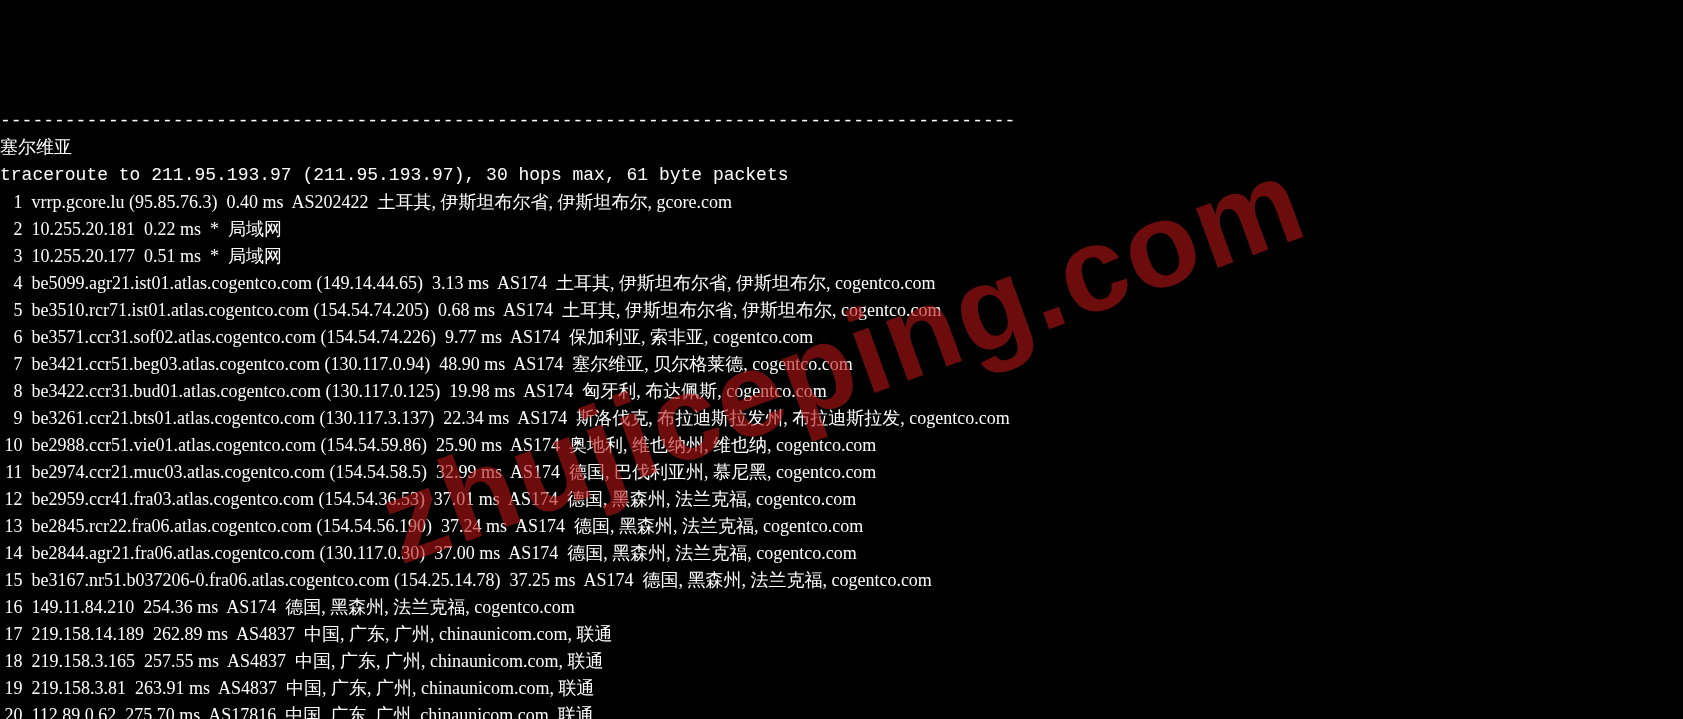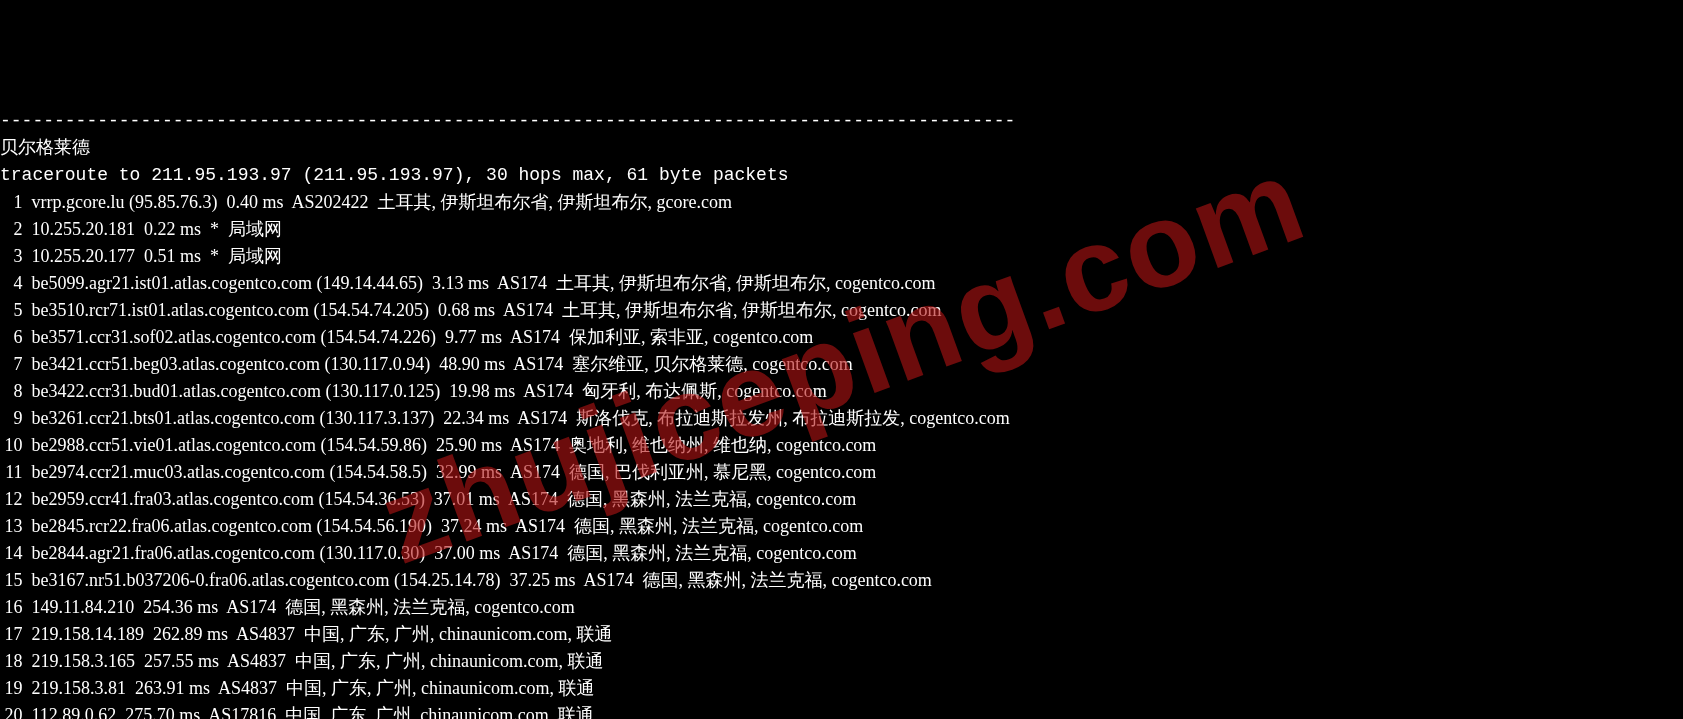--- a/index.html
+++ b/index.html
@@ -48,20 +48,20 @@
       letter-spacing: 2px;
       z-index: 10;
     }
   </style>
 </head>
 <body>
 
 
 
 <div class="terminal-content"><span class="dashes-line">----------------------------------------------------------------------------------------------</span>
-<span>贝尔格莱德</span>
+<span>塞尔维亚</span>
 <span>traceroute to 211.95.193.97 (211.95.193.97), 30 hops max, 61 byte packets</span>
 <span class="hop-line"><span class="hop-num">1</span><span>  vrrp.gcore.lu (95.85.76.3)  0.40 ms  AS202422  土耳其, 伊斯坦布尔省, 伊斯坦布尔, gcore.com</span></span><span class="hop-line"><span class="hop-num">2</span><span>  10.255.20.181  0.22 ms  *  局域网</span></span><span class="hop-line"><span class="hop-num">3</span><span>  10.255.20.177  0.51 ms  *  局域网</span></span><span class="hop-line"><span class="hop-num">4</span><span>  be5099.agr21.ist01.atlas.cogentco.com (149.14.44.65)  3.13 ms  AS174  土耳其, 伊斯坦布尔省, 伊斯坦布尔, cogentco.com</span></span><span class="hop-line"><span class="hop-num">5</span><span>  be3510.rcr71.ist01.atlas.cogentco.com (154.54.74.205)  0.68 ms  AS174  土耳其, 伊斯坦布尔省, 伊斯坦布尔, cogentco.com</span></span><span class="hop-line"><span class="hop-num">6</span><span>  be3571.ccr31.sof02.atlas.cogentco.com (154.54.74.226)  9.77 ms  AS174  保加利亚, 索非亚, cogentco.com</span></span><span class="hop-line"><span class="hop-num">7</span><span>  be3421.ccr51.beg03.atlas.cogentco.com (130.117.0.94)  48.90 ms  AS174  塞尔维亚, 贝尔格莱德, cogentco.com</span></span><span class="hop-line"><span class="hop-num">8</span><span>  be3422.ccr31.bud01.atlas.cogentco.com (130.117.0.125)  19.98 ms  AS174  匈牙利, 布达佩斯, cogentco.com</span></span><span class="hop-line"><span class="hop-num">9</span><span>  be3261.ccr21.bts01.atlas.cogentco.com (130.117.3.137)  22.34 ms  AS174  斯洛伐克, 布拉迪斯拉发州, 布拉迪斯拉发, cogentco.com</span></span><span class="hop-line"><span class="hop-num">10</span><span>  be2988.ccr51.vie01.atlas.cogentco.com (154.54.59.86)  25.90 ms  AS174  奥地利, 维也纳州, 维也纳, cogentco.com</span></span><span class="hop-line"><span class="hop-num">11</span><span>  be2974.ccr21.muc03.atlas.cogentco.com (154.54.58.5)  32.99 ms  AS174  德国, 巴伐利亚州, 慕尼黑, cogentco.com</span></span><span class="hop-line"><span class="hop-num">12</span><span>  be2959.ccr41.fra03.atlas.cogentco.com (154.54.36.53)  37.01 ms  AS174  德国, 黑森州, 法兰克福, cogentco.com</span></span><span class="hop-line"><span class="hop-num">13</span><span>  be2845.rcr22.fra06.atlas.cogentco.com (154.54.56.190)  37.24 ms  AS174  德国, 黑森州, 法兰克福, cogentco.com</span></span><span class="hop-line"><span class="hop-num">14</span><span>  be2844.agr21.fra06.atlas.cogentco.com (130.117.0.30)  37.00 ms  AS174  德国, 黑森州, 法兰克福, cogentco.com</span></span><span class="hop-line"><span class="hop-num">15</span><span>  be3167.nr51.b037206-0.fra06.atlas.cogentco.com (154.25.14.78)  37.25 ms  AS174  德国, 黑森州, 法兰克福, cogentco.com</span></span><span class="hop-line"><span class="hop-num">16</span><span>  149.11.84.210  254.36 ms  AS174  德国, 黑森州, 法兰克福, cogentco.com</span></span><span class="hop-line"><span class="hop-num">17</span><span>  219.158.14.189  262.89 ms  AS4837  中国, 广东, 广州, chinaunicom.com, 联通</span></span><span class="hop-line"><span class="hop-num">18</span><span>  219.158.3.165  257.55 ms  AS4837  中国, 广东, 广州, chinaunicom.com, 联通</span></span><span class="hop-line"><span class="hop-num">19</span><span>  219.158.3.81  263.91 ms  AS4837  中国, 广东, 广州, chinaunicom.com, 联通</span></span><span class="hop-line"><span class="hop-num">20</span><span>  112.89.0.62  275.70 ms  AS17816  中国, 广东, 广州, chinaunicom.com, 联通</span></span></div>
 
 <div class="watermark">zhujiceping.com</div>
 
 
 
 
 </body></html>

